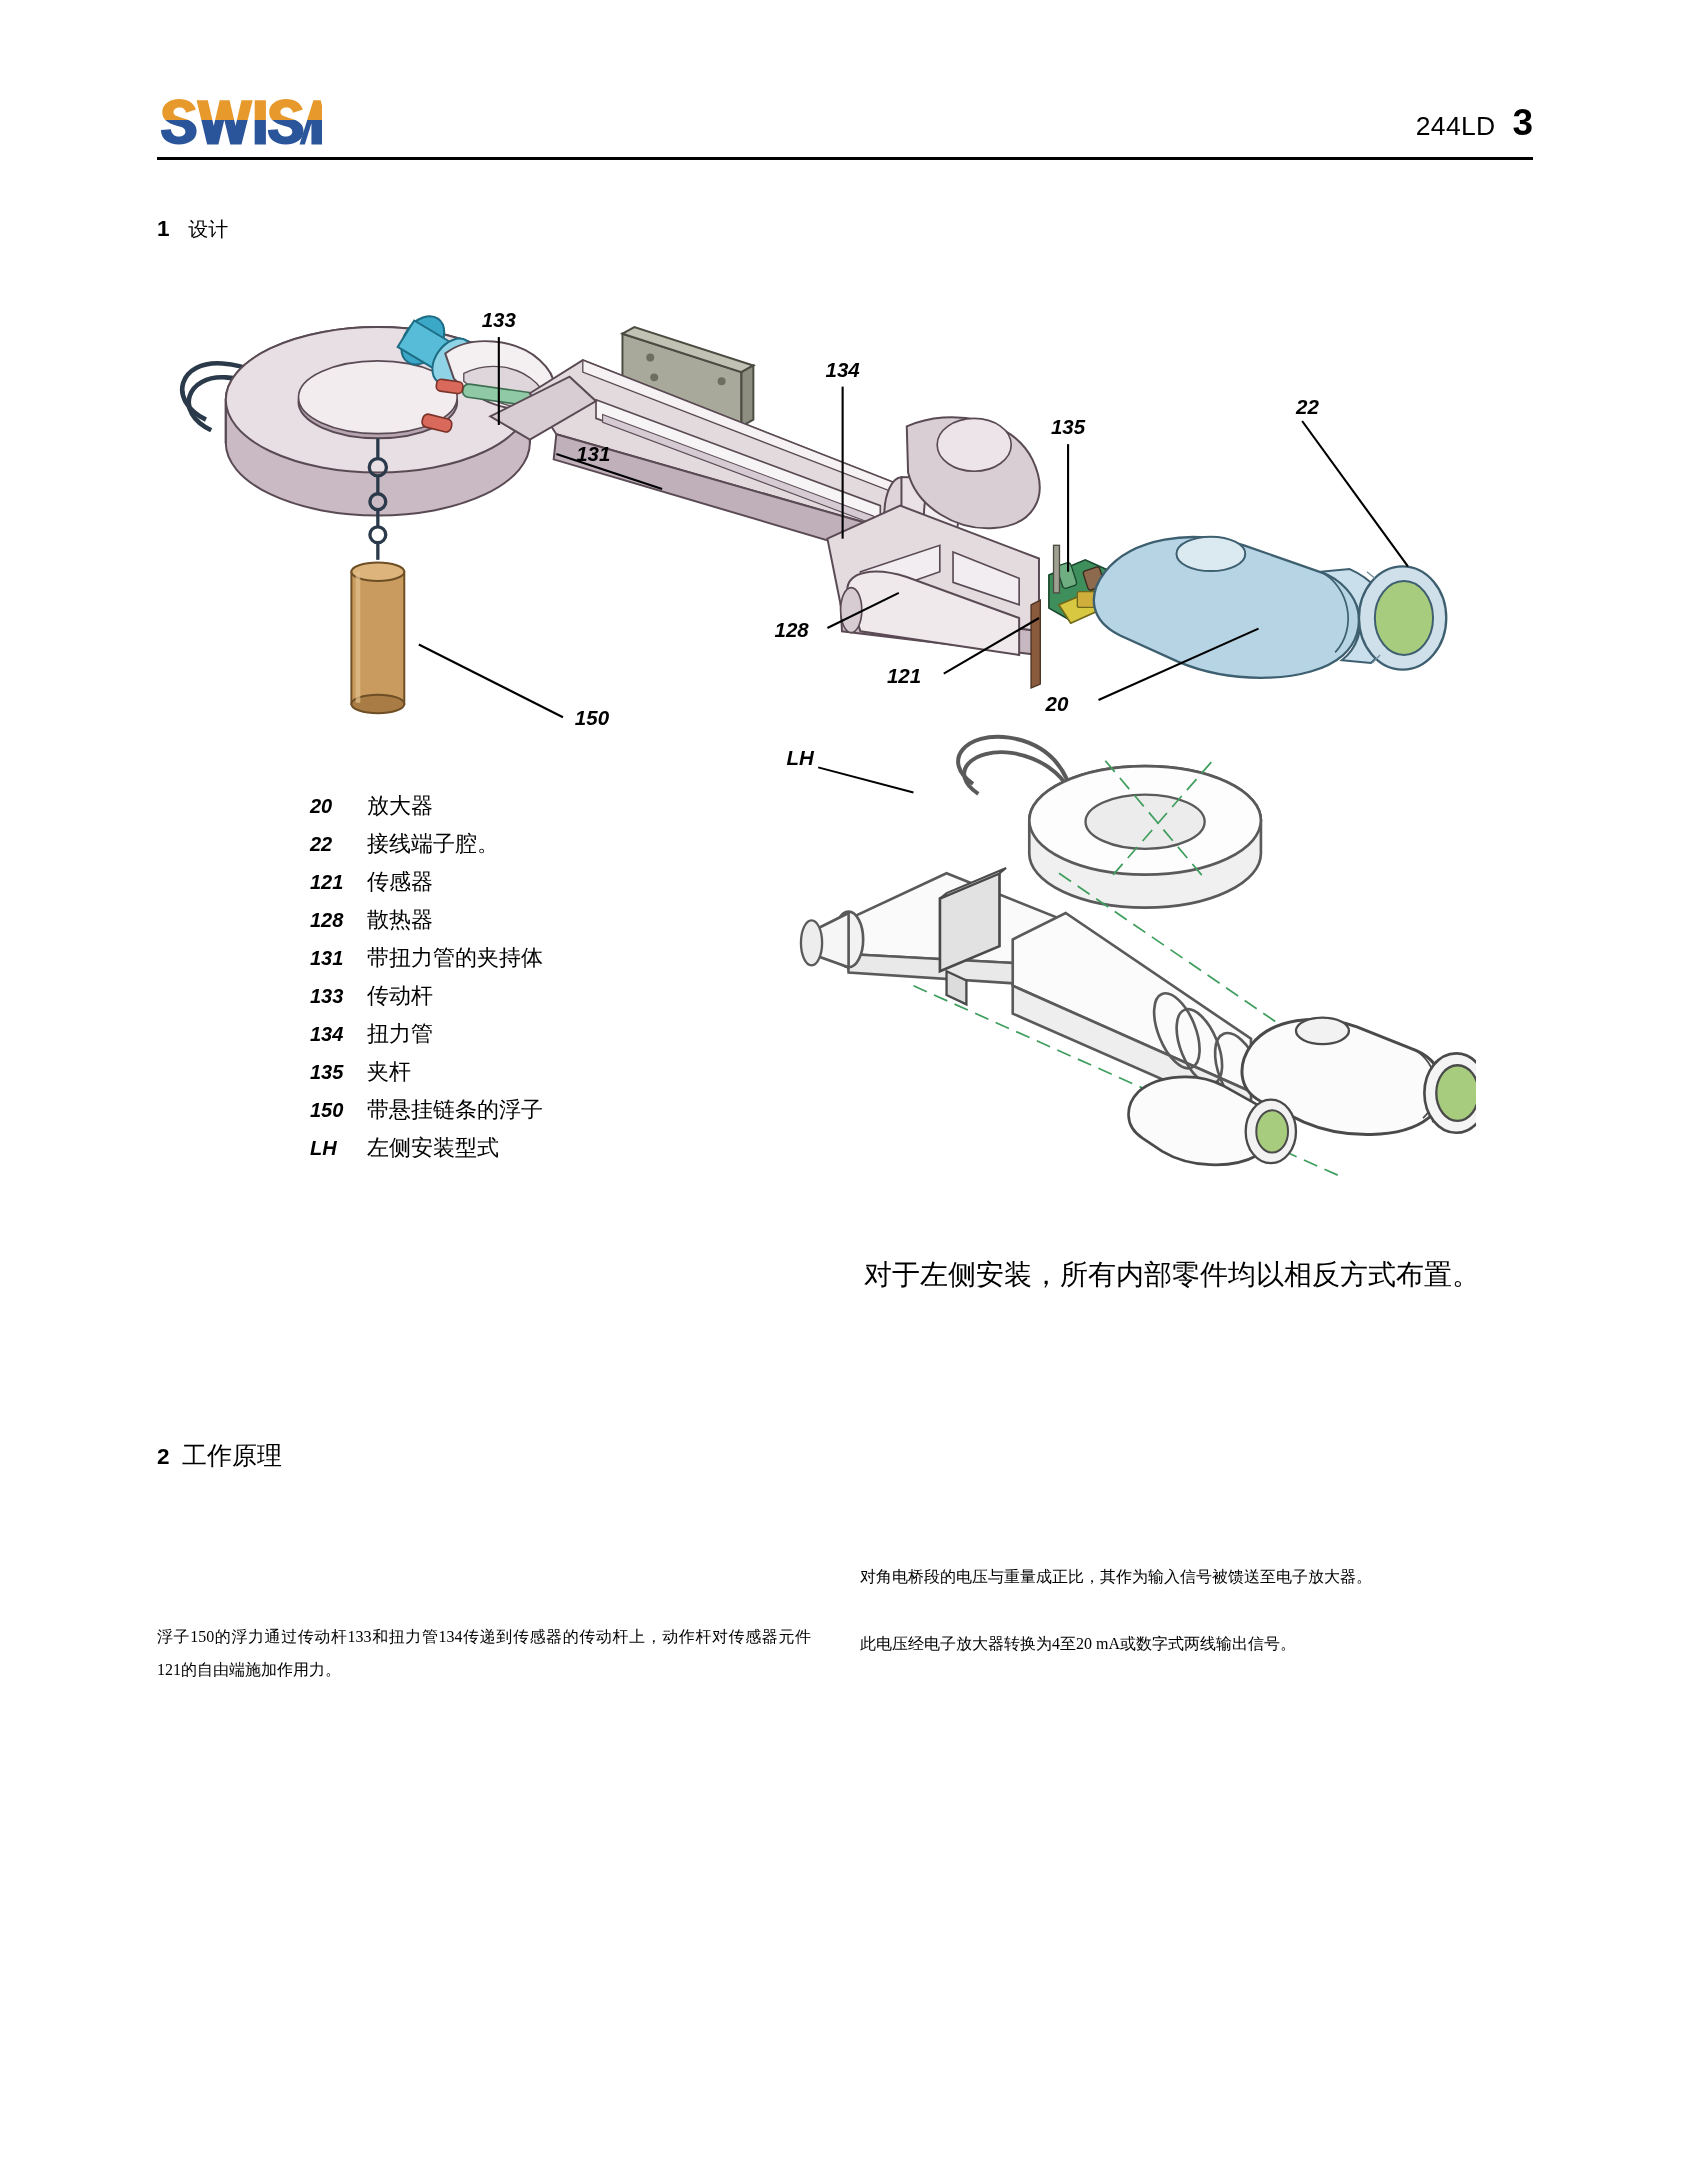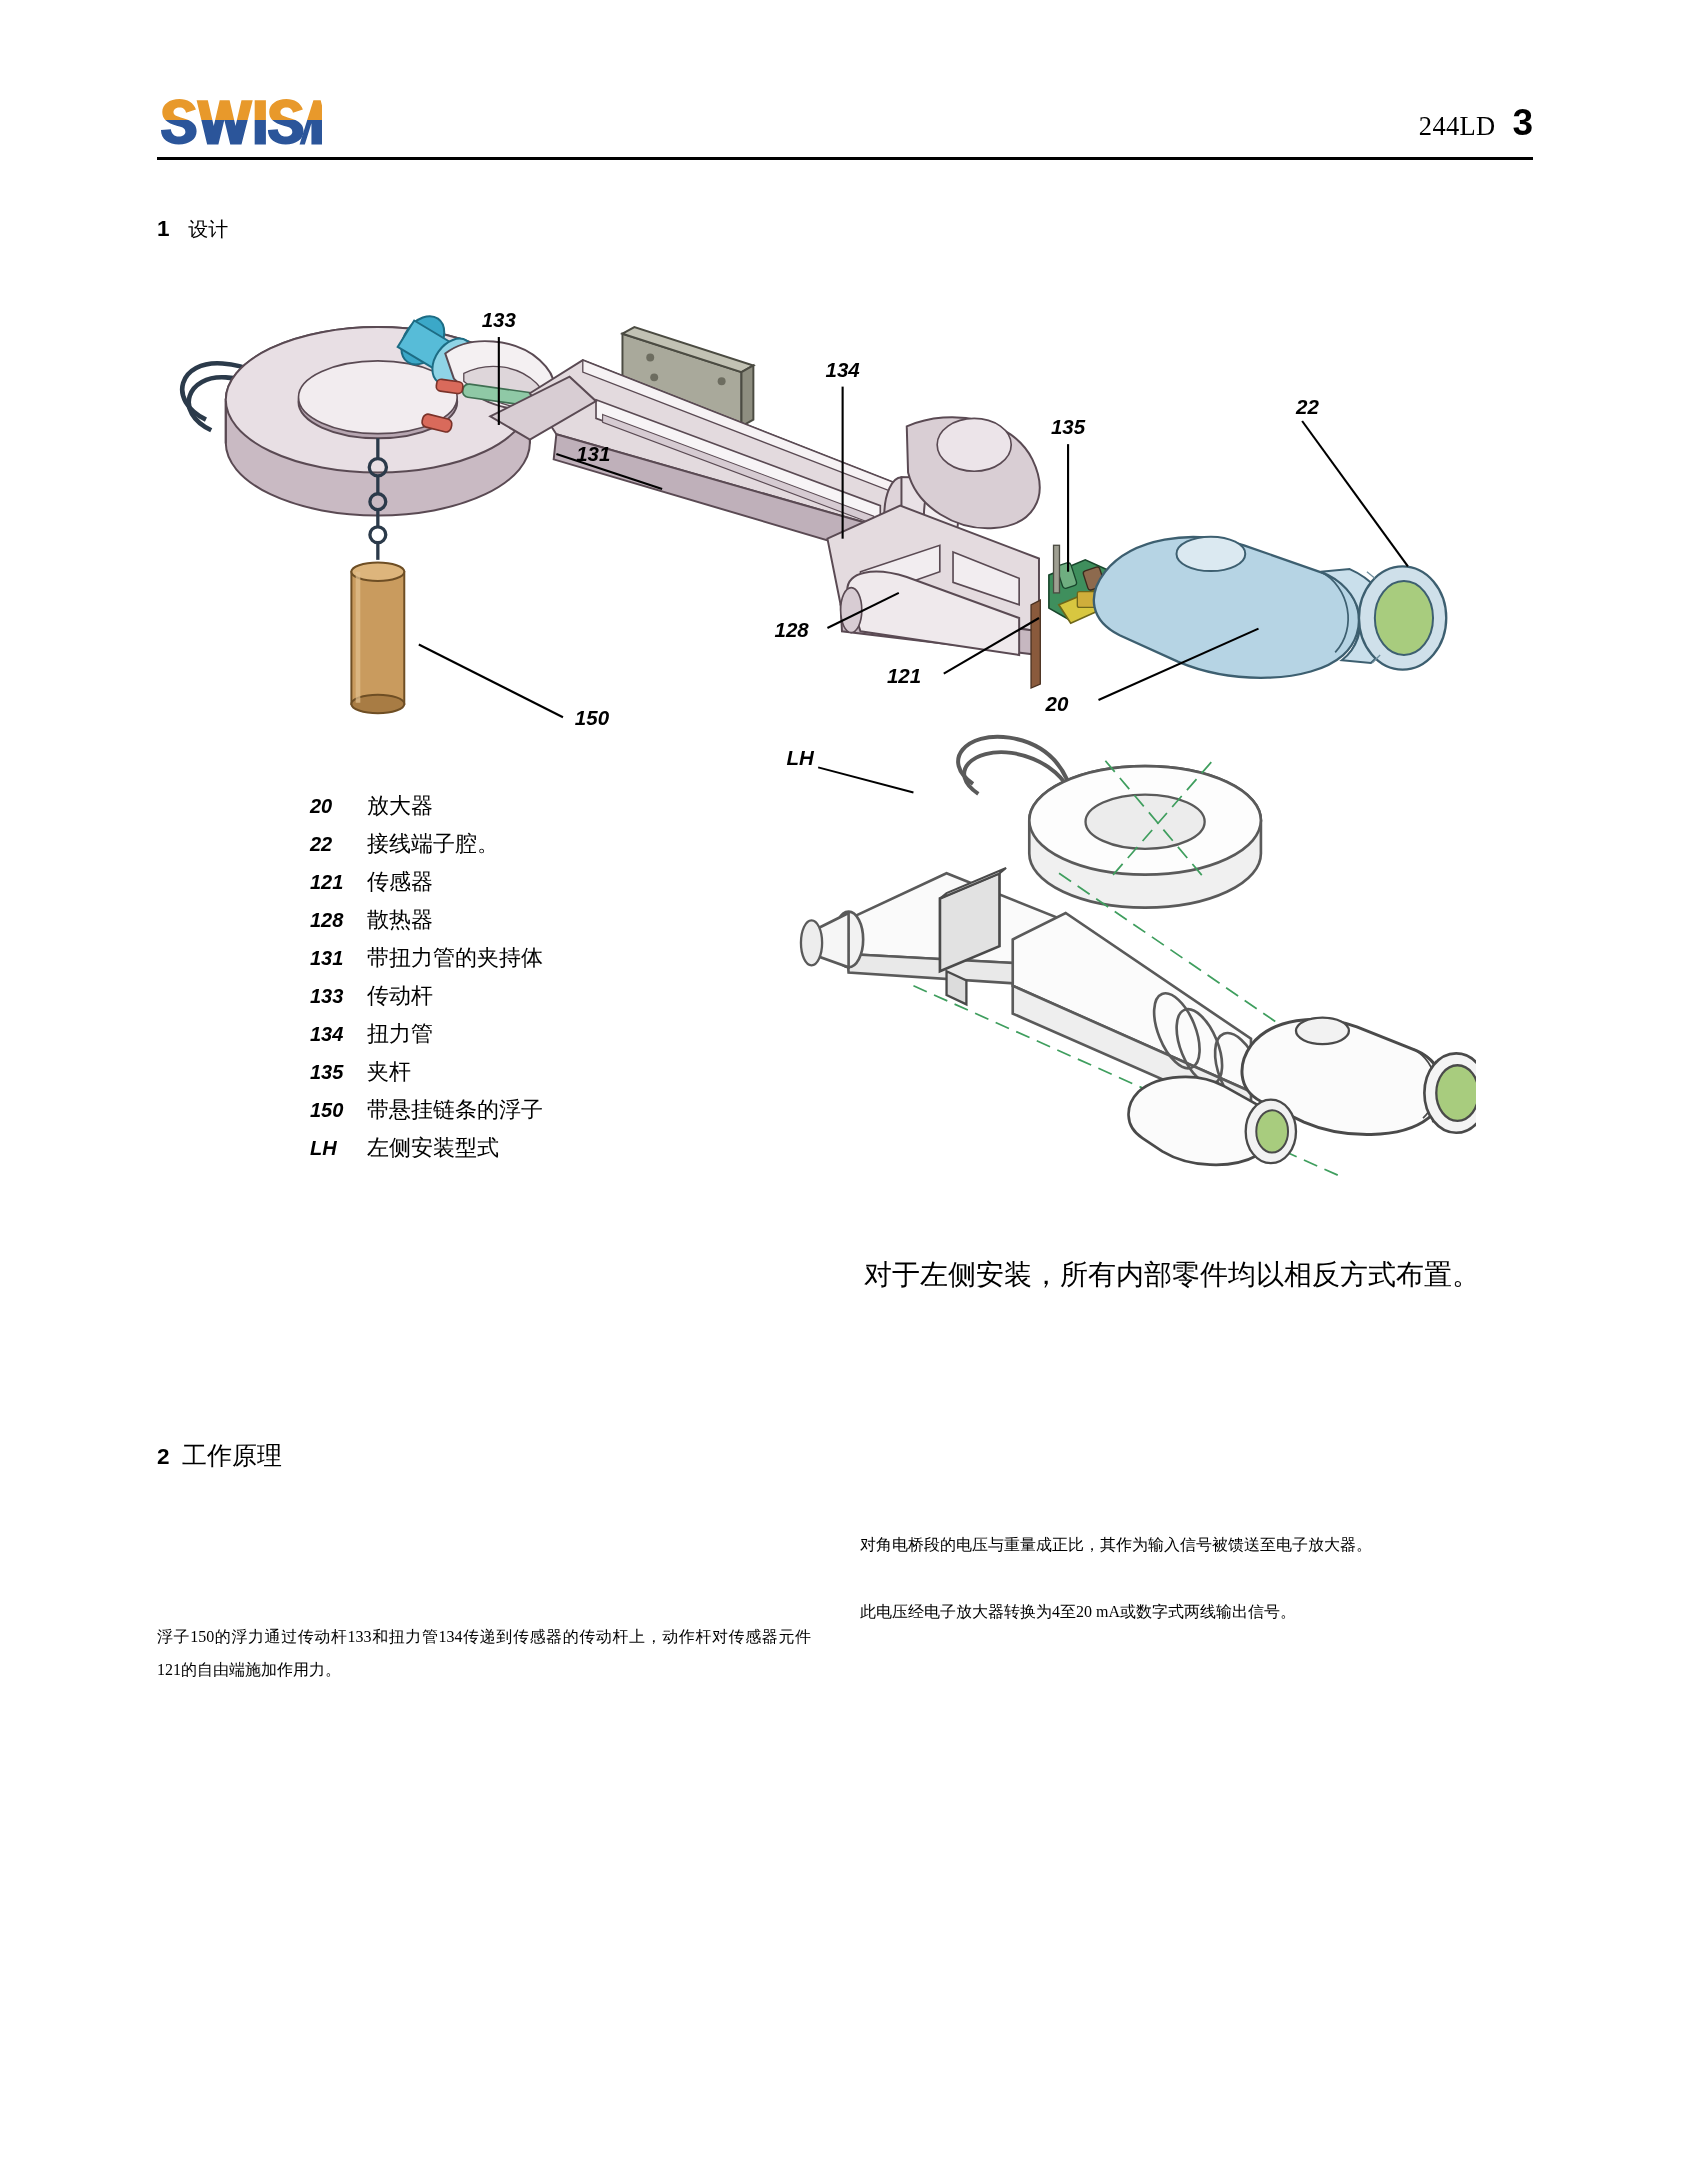--- a/index.html
+++ b/index.html
@@ -17,21 +17,21 @@
   
   .header {
     position:absolute; left:157px; top:86px; width:1376px; height:79px;
   }
   .logo { position:absolute; left:0; top:12px; width:165px; height:52px; }
   .hdr-right {
     position:absolute; right:0; top:20px;
     display:flex; align-items:baseline; gap:17px;
   }
   .hdr-doc {
-    font-family:Liberation Serif, serif;
+    font-family:Liberation Sans, sans-serif;
     font-size:26.5px; letter-spacing:0.3px; color:#000;
   }
   .hdr-page {
     font-family:"Liberation Sans","DejaVu Sans",sans-serif;
     font-size:37px; font-weight:bold; color:#000; line-height:0.9;
   }
   .hdr-rule {
     position:absolute; left:157px; top:157px; width:1376px; height:3.3px;
     background:#000;
   }
@@ -72,21 +72,21 @@
 
   
   .caption {
     position:absolute; left:864px; top:1256px; width:675px;
     font-family:"Liberation Serif","DejaVu Serif",serif;
     font-size:28px; text-align:left;
   }
 
   
   .col-left  { position:absolute; left:157px;  top:1620px; width:654px; }
-  .col-right { position:absolute; left:860px; top:1528px; width:675px; }
+  .col-right { position:absolute; left:860px; top:1560px; width:675px; }
   .para {
     font-family:"Liberation Serif","DejaVu Serif",serif;
     font-size:16px; line-height:33px;
     margin:0 0 34px 0;
     text-align:justify;
   }
 </style>
 </head>
 <body>
 

